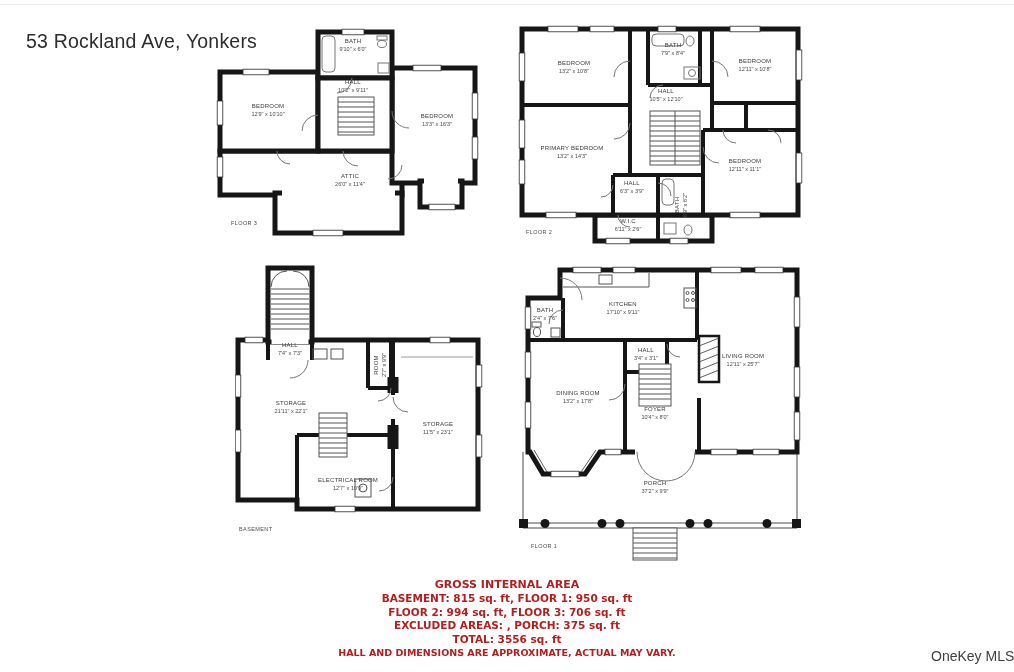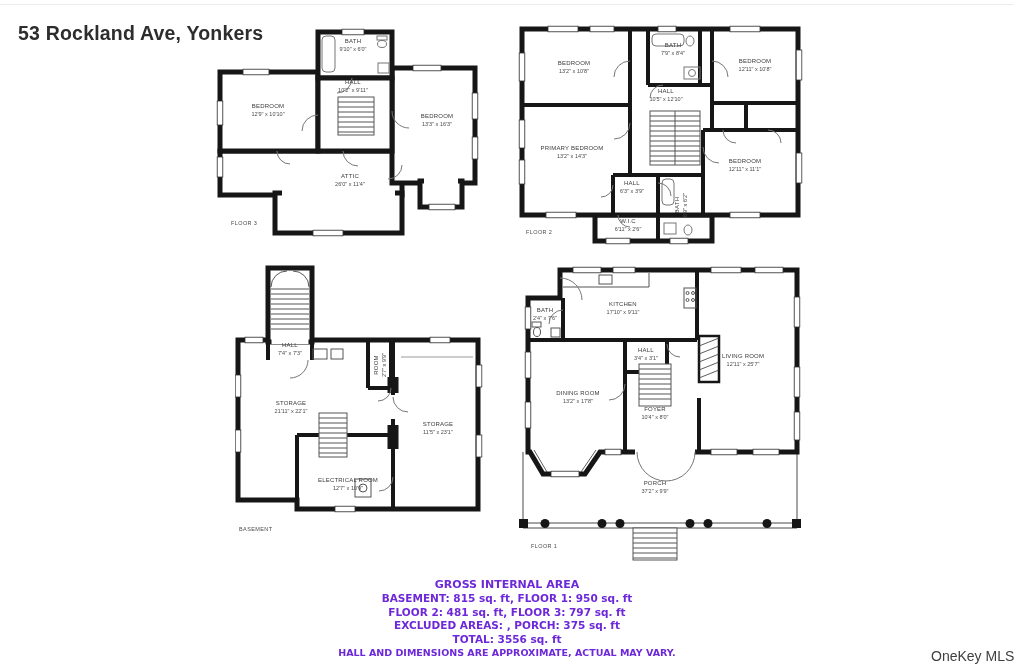--- a/index.html
+++ b/index.html
@@ -19,36 +19,36 @@
     color:#3a3a3a;white-space:nowrap;line-height:1.3;z-index:5;
   }
   .room-label .rn{display:block;font-size:6px;letter-spacing:.2px;}
   .room-label .rd{display:block;font-size:5.5px;color:#4a4a4a;}
   .room-label.rot{transform:translate(-50%,-50%) rotate(-90deg);}
   .floor-tag{
     position:absolute;font-size:5.5px;color:#4a4a4a;letter-spacing:.4px;z-index:5;
   }
   .footer{
     position:absolute;left:0;top:578px;width:1014px;text-align:center;
-    color:#6d28d9;font-family:"DejaVu Sans",sans-serif;font-weight:bold;
+    color:#b91c1c;font-family:"DejaVu Sans",sans-serif;font-weight:bold;
   }
   .footer .f-head{font-size:11px;line-height:14px;}
   .footer .f-line{font-size:10.5px;line-height:13.5px;text-align:center;}
   .footer .f-disc{font-size:9.5px;line-height:14px;}
   .watermark{
     position:absolute;left:931px;top:648px;font-size:14px;color:#404040;
     white-space:nowrap;z-index:2;
   }
 </style>
 </head>
 <body>
 
 <div class="top-line"></div>
 
-<h1 class="page-title" style="margin:0;font-weight:bold;">53 Rockland Ave, Yonkers</h1>
+<h1 class="page-title" style="margin:8px;font-weight:normal;">53 Rockland Ave, Yonkers</h1>
 
 <div class="plan" style="left:215px;top:25px;width:265px;height:215px;">
   <svg viewBox="0 0 265 215" width="265" height="215">
     <g stroke="#161616" stroke-width="5" fill="#ffffff">
       <rect x="5" y="126" width="182" height="44"></rect>
       <rect x="60" y="168" width="127" height="40"></rect>
       <rect x="67" y="163" width="113" height="12" fill="#ffffff" stroke="none"></rect>
       <rect x="5" y="47" width="98" height="79"></rect>
       <rect x="177" y="43" width="83" height="115"></rect>
       <rect x="205" y="156" width="42" height="26"></rect>
@@ -396,19 +396,19 @@
   <div class="room-label" style="left:140px;top:235px;">
     <span class="rn">PORCH</span>
     <span class="rd">37'2" x 9'9"</span>
   </div>
   <div class="floor-tag" style="left:16px;top:291px;">FLOOR 1</div>
 </div>
 
 <div class="footer">
   <div class="f-head">GROSS INTERNAL AREA</div>
   <div class="f-line">BASEMENT: 815 sq. ft, FLOOR 1: 950 sq. ft</div>
-  <div class="f-line">FLOOR 2: 481 sq. ft, FLOOR 3: 797 sq. ft</div>
+  <div class="f-line">FLOOR 2: 994 sq. ft, FLOOR 3: 706 sq. ft</div>
   <div class="f-line">EXCLUDED AREAS: , PORCH: 375 sq. ft</div>
   <div class="f-line">TOTAL: 3556 sq. ft</div>
   <div class="f-disc">HALL AND DIMENSIONS ARE APPROXIMATE, ACTUAL MAY VARY.</div>
 </div>
 
 <div class="watermark">OneKey MLS</div>
 
 </body></html>

